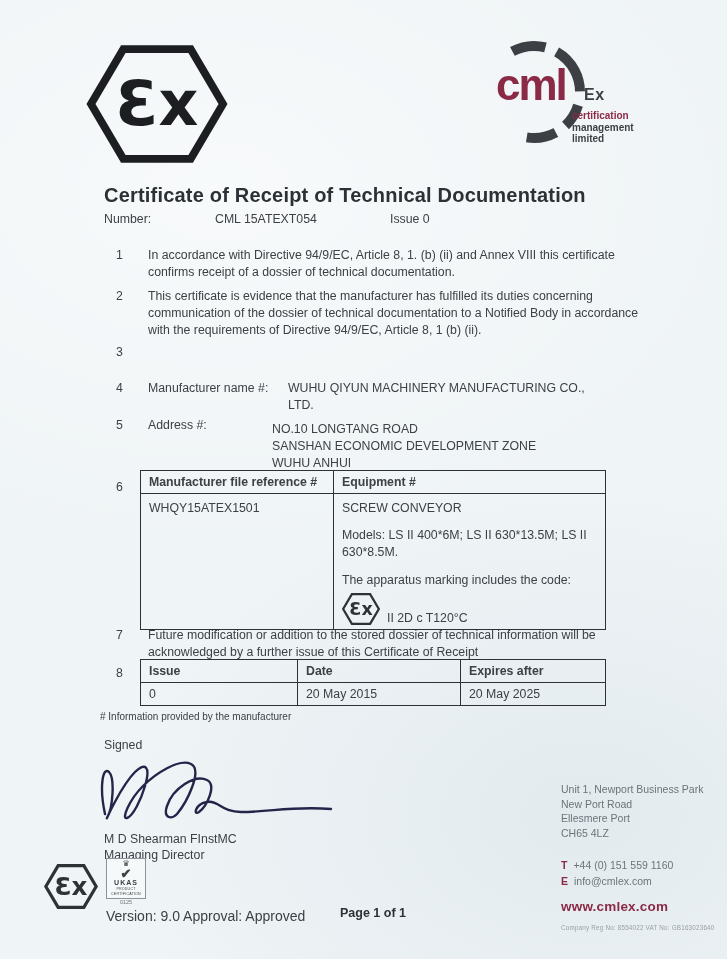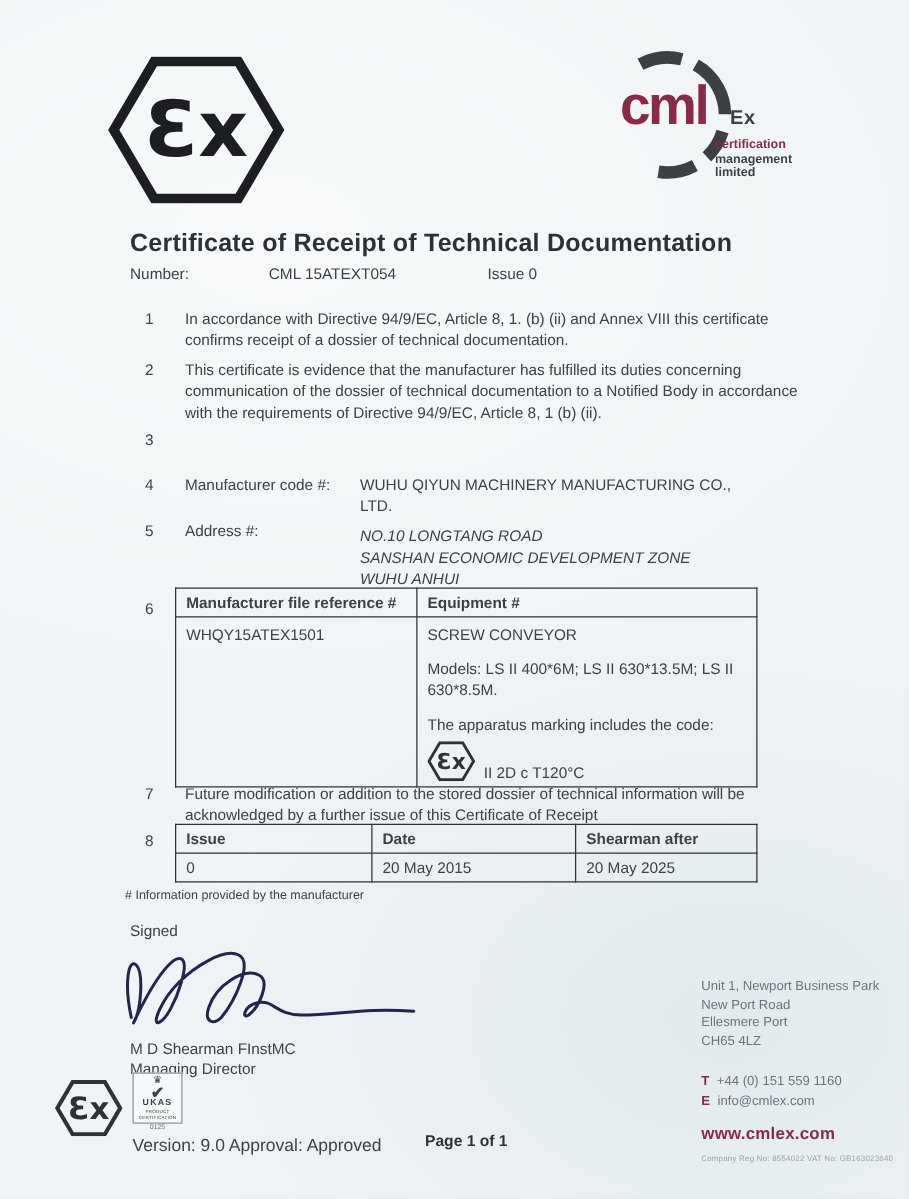--- a/index.html
+++ b/index.html
@@ -98,27 +98,27 @@
 
   <div class="abs txt" style="left:116px;top:247px;">1</div>
   <div class="abs txt" style="left:148px;top:247px;width:478px;">In accordance with Directive 94/9/EC, Article 8, 1. (b) (ii) and Annex VIII this certificate confirms receipt of a dossier of technical documentation.</div>
 
   <div class="abs txt" style="left:116px;top:288px;">2</div>
   <div class="abs txt" style="left:148px;top:288px;width:492px;">This certificate is evidence that the manufacturer has fulfilled its duties concerning communication of the dossier of technical documentation to a Notified Body in accordance with the requirements of Directive 94/9/EC, Article 8, 1 (b) (ii).</div>
 
   <div class="abs txt" style="left:116px;top:344px;">3</div>
 
   <div class="abs txt" style="left:116px;top:380px;">4</div>
-  <div class="abs txt" style="left:148px;top:380px;">Manufacturer code #:</div>
+  <div class="abs txt" style="left:148px;top:380px;">Manufacturer name #:</div>
   <div class="abs txt" style="left:288px;top:380px;">WUHU QIYUN MACHINERY MANUFACTURING CO.,</div>
   <div class="abs txt" style="left:288px;top:397px;">LTD.</div>
 
   <div class="abs txt" style="left:116px;top:417px;">5</div>
   <div class="abs txt" style="left:148px;top:417px;">Address #:</div>
-  <div class="abs" style="left:288px;top:421px;font-style:italic;">
+  <div class="abs" style="left:272px;top:421px;">
     <div class="txt">NO.10 LONGTANG ROAD</div>
     <div class="txt">SANSHAN ECONOMIC DEVELOPMENT ZONE</div>
     <div class="txt">WUHU ANHUI</div>
   </div>
 
   <div class="abs txt" style="left:116px;top:479px;">6</div>
   <table class="ctable abs" style="left:140px;top:470px;width:466px;">
     <tbody>
         <tr>
       <th style="width:176px;">Manufacturer file reference #</th>
@@ -146,21 +146,21 @@
 
   <div class="abs txt" style="left:116px;top:627px;">7</div>
   <div class="abs txt" style="left:148px;top:627px;width:500px;">Future modification or addition to the stored dossier of technical information will be acknowledged by a further issue of this Certificate of Receipt</div>
 
   <div class="abs txt" style="left:116px;top:665px;">8</div>
   <table class="ctable abs" style="left:140px;top:659px;width:466px;">
     <tbody>
         <tr>
       <th style="width:140px;">Issue</th>
       <th style="width:146px;">Date</th>
-      <th>Shearman after</th>
+      <th>Expires after</th>
     </tr>
     <tr>
       <td>0</td>
       <td>20 May 2015</td>
       <td>20 May 2025</td>
     </tr>
   </tbody>
     </table>
 
   <div class="abs footnote" style="left:100px;top:711px;"># Information provided by the manufacturer</div>

